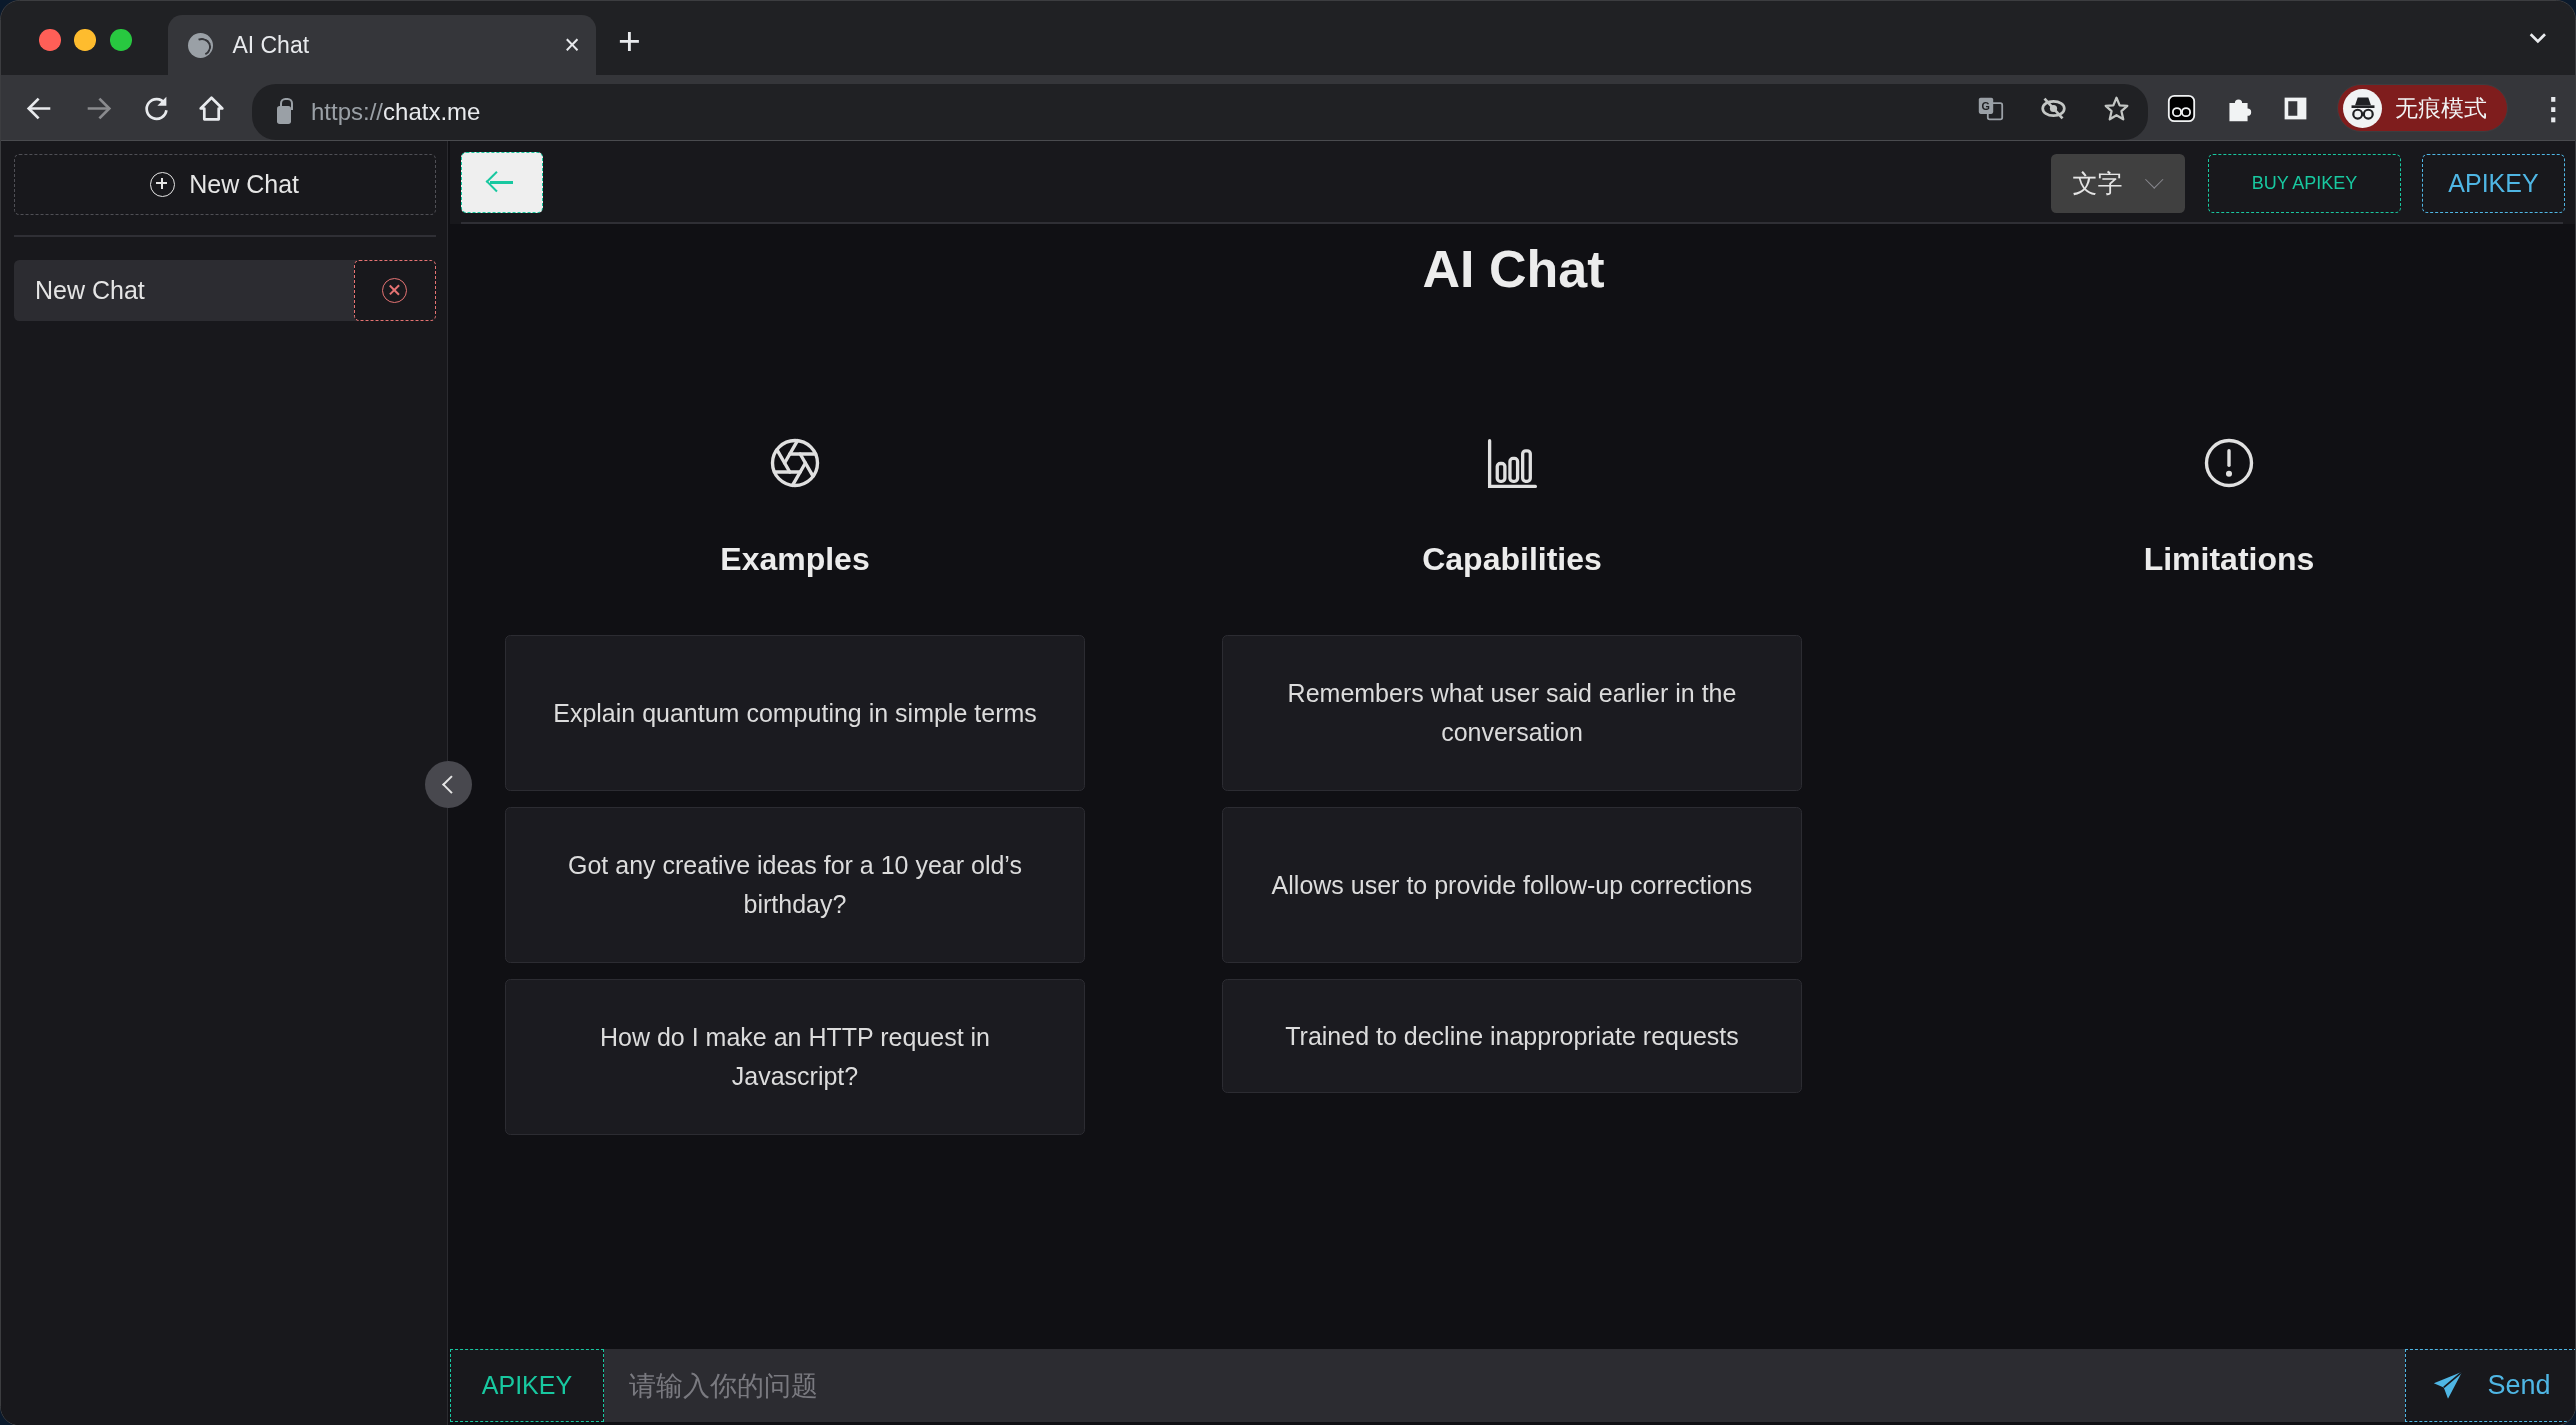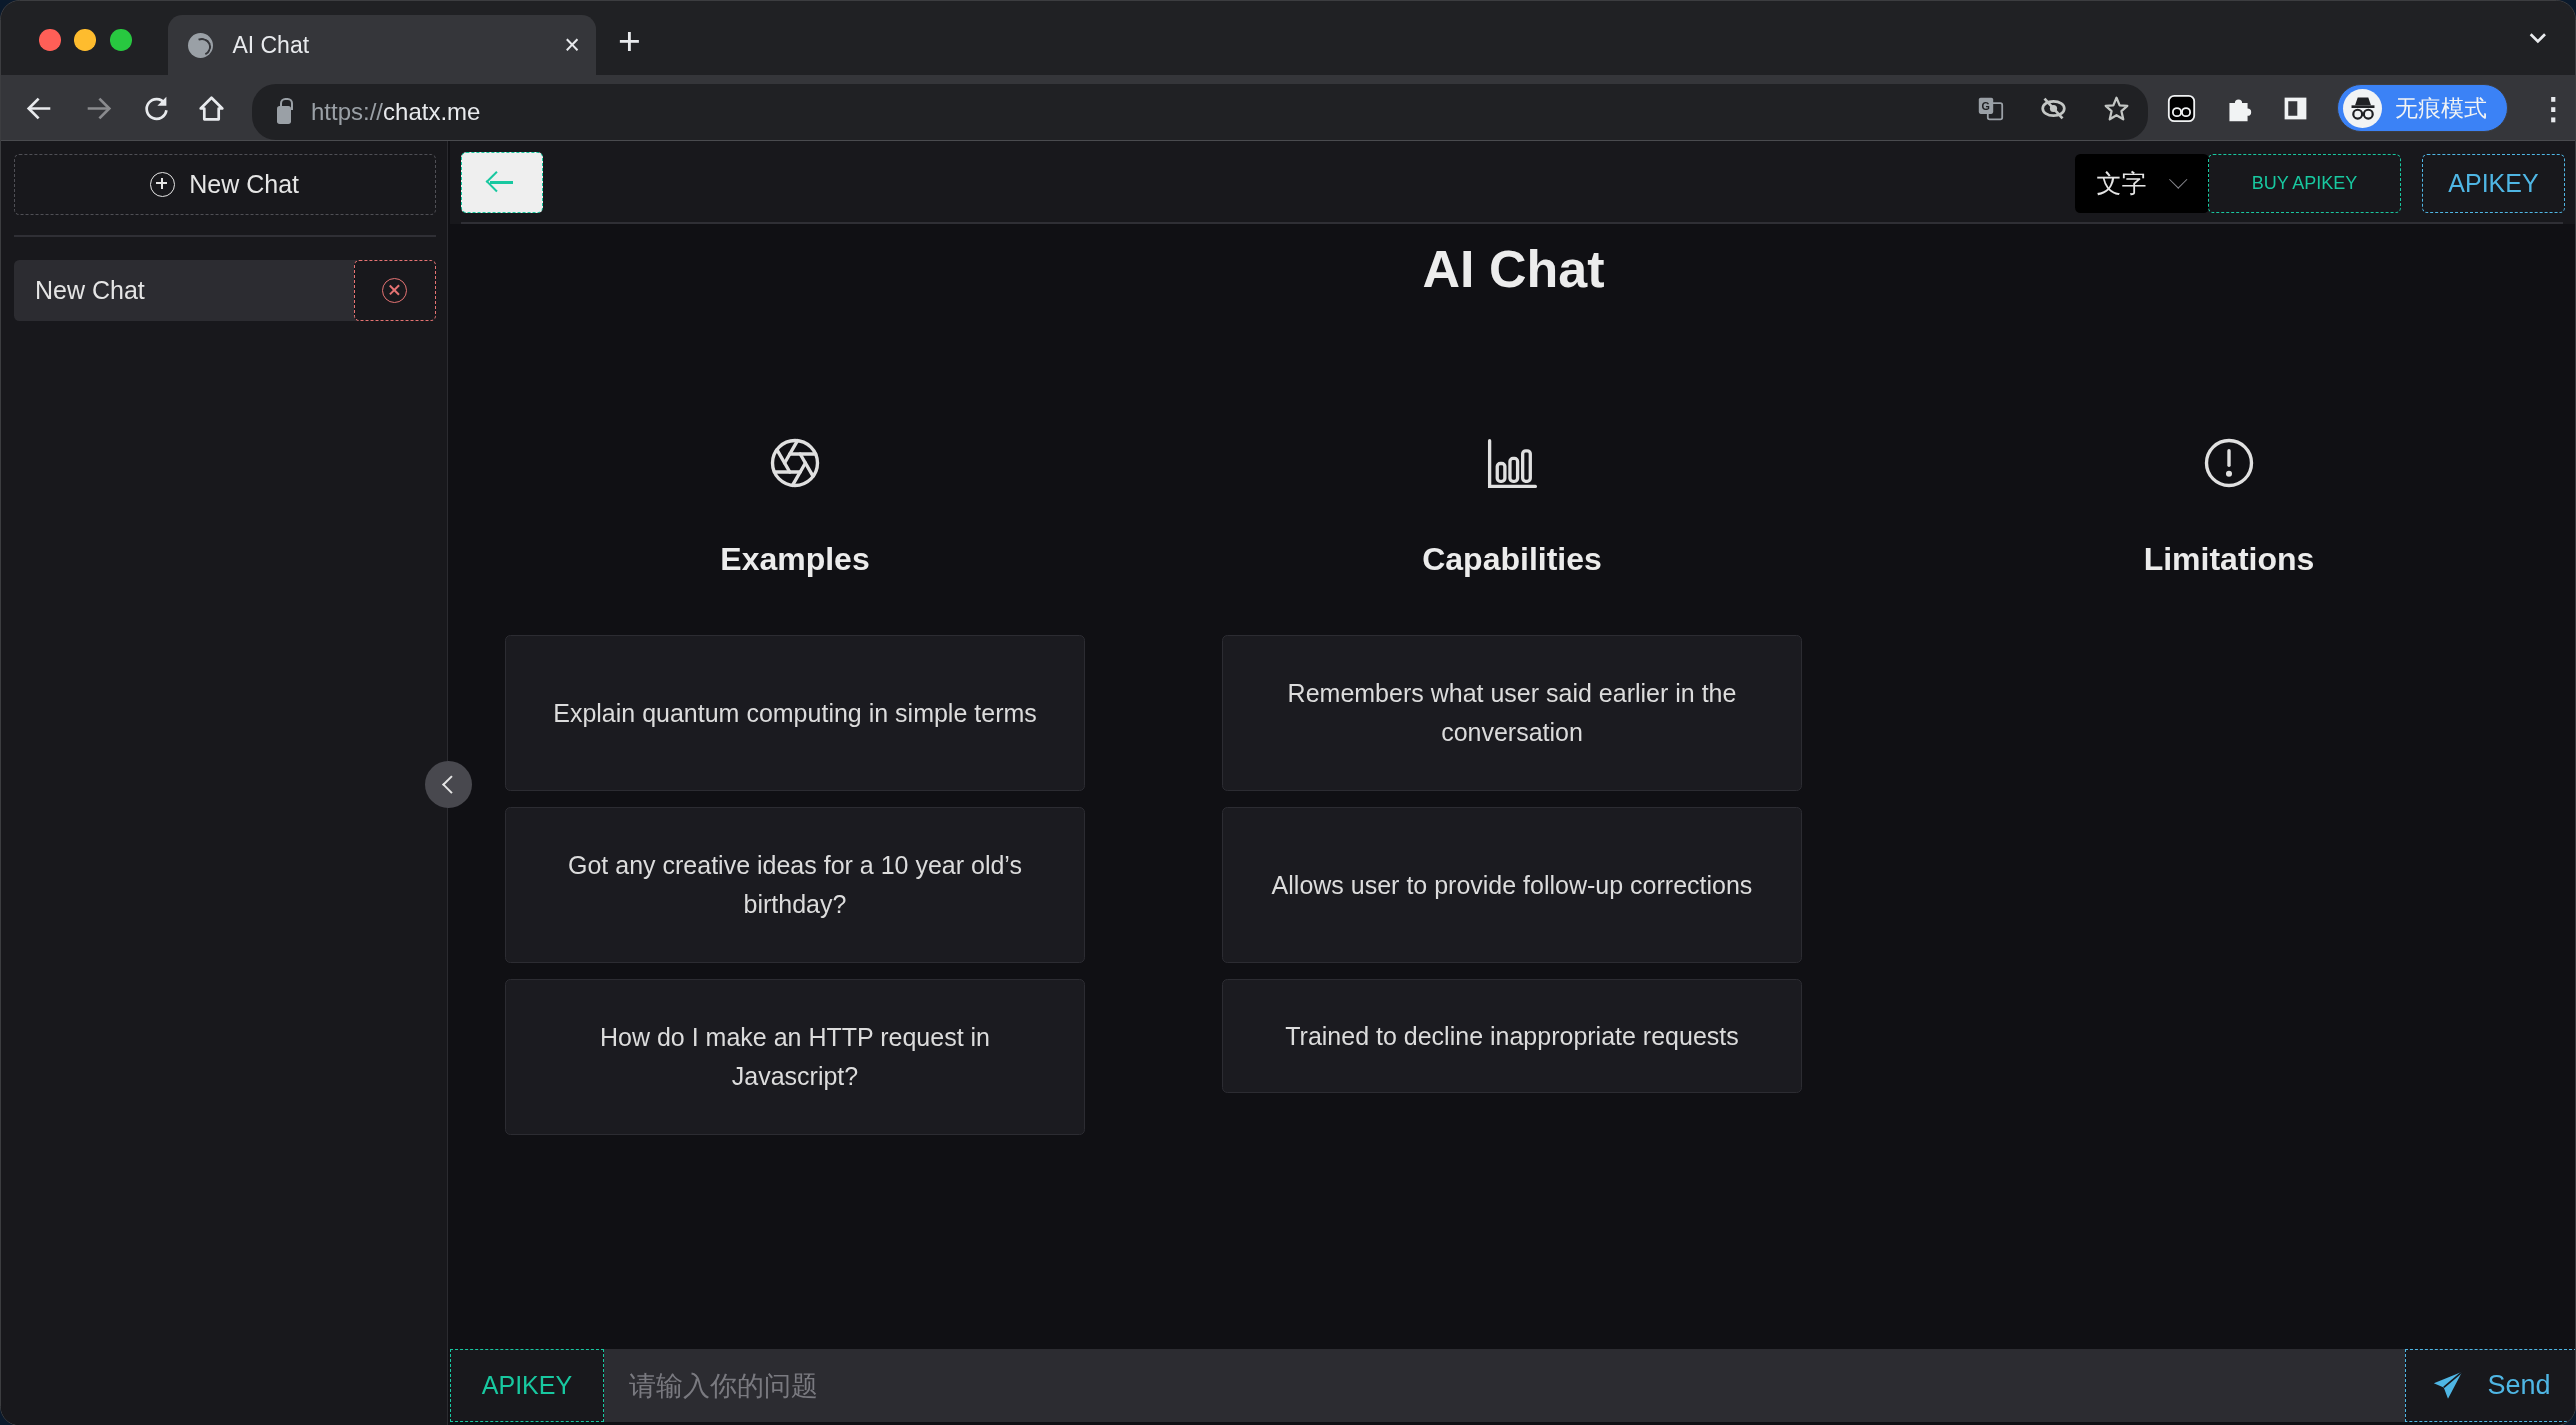--- a/index.html
+++ b/index.html
@@ -27,21 +27,21 @@
   .nav-ic { position: absolute; top: 18px; width: 30px; height: 30px; display: flex; align-items: center; justify-content: center; color: #e8eaed; font-size: 30px; }
   .omnibox { position: absolute; left: 251px; top: 9px; width: 1896px; height: 56px; background: #202124; border-radius: 24px; display: flex; align-items: center; padding-left: 25px; }
   .omnibox .lock { width: 14.3px; height: 18px; background: #9aa0a6; border-radius: 2.7px; position: relative; margin-right: 19.7px; margin-top: 5.4px; }
   .omnibox .lock::before { content: ""; position: absolute; left: 2.7px; top: -8px; width: 9px; height: 10.7px; border: 2.7px solid #9aa0a6; border-bottom: none; border-radius: 5.4px 5.4px 0 0; }
   .omnibox .url-scheme { font-size: 24px; color: #9aa0a6; }
   .omnibox .url-host { font-size: 24px; color: #e8eaed; }
   .omni-right { position: absolute; right: 18px; top: 0; height: 48px; display: flex; align-items: center; gap: 36px; }
   .omni-ic { width: 27px; height: 27px; color: #c4c7c5; font-size: 25px; display: flex; align-items: center; justify-content: center; }
   .ext-area { position: absolute; left: 2165px; top: 0; height: 66px; display: flex; align-items: center; gap: 27px; }
   .ext-ic { width: 30px; height: 30px; display: flex; align-items: center; justify-content: center; color: #f1f3f4; font-size: 27px; }
-  .incog { height: 48px; padding: 0 19.7px 0 5.4px; border-radius: 24px; background: #3b82f6; display: flex; align-items: center; gap: 12.5px; border: 1.8px solid #3c3d40; }
+  .incog { height: 48px; padding: 0 19.7px 0 5.4px; border-radius: 24px; background: #7f1d1d; display: flex; align-items: center; gap: 12.5px; border: 1.8px solid #3c3d40; }
   .incog .avatar { width: 39px; height: 39px; border-radius: 50%; background: #f1f3f4; display: flex; align-items: center; justify-content: center; color: #202124; font-size: 19.7px; }
   .incog .label { font-size: 23px; color: #f1f3f4; }
   .kebab { color: #e8eaed; font-size: 30px; font-weight: bold; margin-left: 3.6px; }
 
   
   .page { position: absolute; left: 0; top: 140px; width: 2576px; height: 1285px; background: #101014; }
 
   .sidebar { position: absolute; left: 0; top: 0; width: 447px; height: 100%; background: #18181c; border-right: 1.8px solid #2b2b30; }
   .newchat-btn { position: absolute; left: 12.5px; top: 12.5px; width: 422px; height: 61px; border: 1.8px dashed #4f4f55; border-radius: 5.4px; display: flex; align-items: center; justify-content: center; gap: 14.3px; color: #e5e5e5; font-size: 25px; background: transparent; }
   .plus-circle { width: 25px; height: 25px; border: 1.8px solid #e5e5e5; border-radius: 50%; position: relative; }
@@ -59,21 +59,21 @@
 
   .collapse-btn { position: absolute; left: 424px; top: 620px; width: 47px; height: 47px; border-radius: 50%; background: #48484e; display: flex; align-items: center; justify-content: center; z-index: 5; }
   .collapse-btn span { display: block; width: 12.5px; height: 12.5px; border-left: 2.7px solid #e5e5e5; border-bottom: 2.7px solid #e5e5e5; transform: rotate(45deg); margin-left: 5.4px; }
 
   .main { position: absolute; left: 449px; top: 0; width: 2127px; height: 100%; }
   .main-header { position: absolute; left: 0; top: 0; width: 100%; height: 83px; background: #18181c; }
   .header-line { position: absolute; left: 10.7px; top: 81px; width: 2102px; height: 1.8px; background: #2f2f35; }
   .back-btn { position: absolute; left: 10.7px; top: 10.7px; width: 82px; height: 61px; border: 1.8px dashed #18c8a0; border-radius: 5.4px; display: flex; align-items: center; justify-content: center; }
   .back-arrow { position: relative; width: 23px; height: 2.7px; background: #18c8a0; }
   .back-arrow::before { content: ""; position: absolute; left: -0.9px; top: -7.2px; width: 12.5px; height: 12.5px; border-left: 2.7px solid #18c8a0; border-bottom: 2.7px solid #18c8a0; transform: rotate(45deg); }
-  .lang-select { position: absolute; left: 1601px; top: 12.5px; width: 134px; height: 59px; background: #000000; border-radius: 5.4px; display: flex; align-items: center; padding-left: 21.5px; gap: 25px; font-size: 25px; color: #e5e5e5; margin-left: 24px; }
+  .lang-select { position: absolute; left: 1601px; top: 12.5px; width: 134px; height: 59px; background: #404040; border-radius: 5.4px; display: flex; align-items: center; padding-left: 21.5px; gap: 25px; font-size: 25px; color: #e5e5e5; }
   .lang-select .chev { width: 12.5px; height: 12.5px; border-right: 1.8px solid #8a8a90; border-bottom: 1.8px solid #8a8a90; transform: rotate(45deg); margin-top: -7.2px; }
   .buy-btn { position: absolute; left: 1758px; top: 12.5px; width: 193px; height: 59px; border: 1.8px dashed #18c8a0; border-radius: 5.4px; color: #18c8a0; font-size: 18px; display: flex; align-items: center; justify-content: center; background: transparent; }
   .github-btn { position: absolute; left: 1972px; top: 12.5px; width: 143px; height: 59px; border: 1.8px dashed #4fb6e4; border-radius: 5.4px; color: #4fb6e4; font-size: 25px; display: flex; align-items: center; justify-content: center; background: transparent; }
 
   .page-title { position: absolute; left: 0; top: 98px; width: 100%; text-align: center; font-size: 52px; font-weight: bold; color: #ececec; }
 
   .col { position: absolute; top: 286px; width: 580px; }
   .col-1 { left: 55px; } .col-2 { left: 772px; } .col-3 { left: 1489px; }
   .col-icon { height: 72px; display: flex; justify-content: center; align-items: center; }
   .col-heading { text-align: center; font-size: 32px; font-weight: bold; color: #ececec; margin-top: 42px; height: 47px; }

